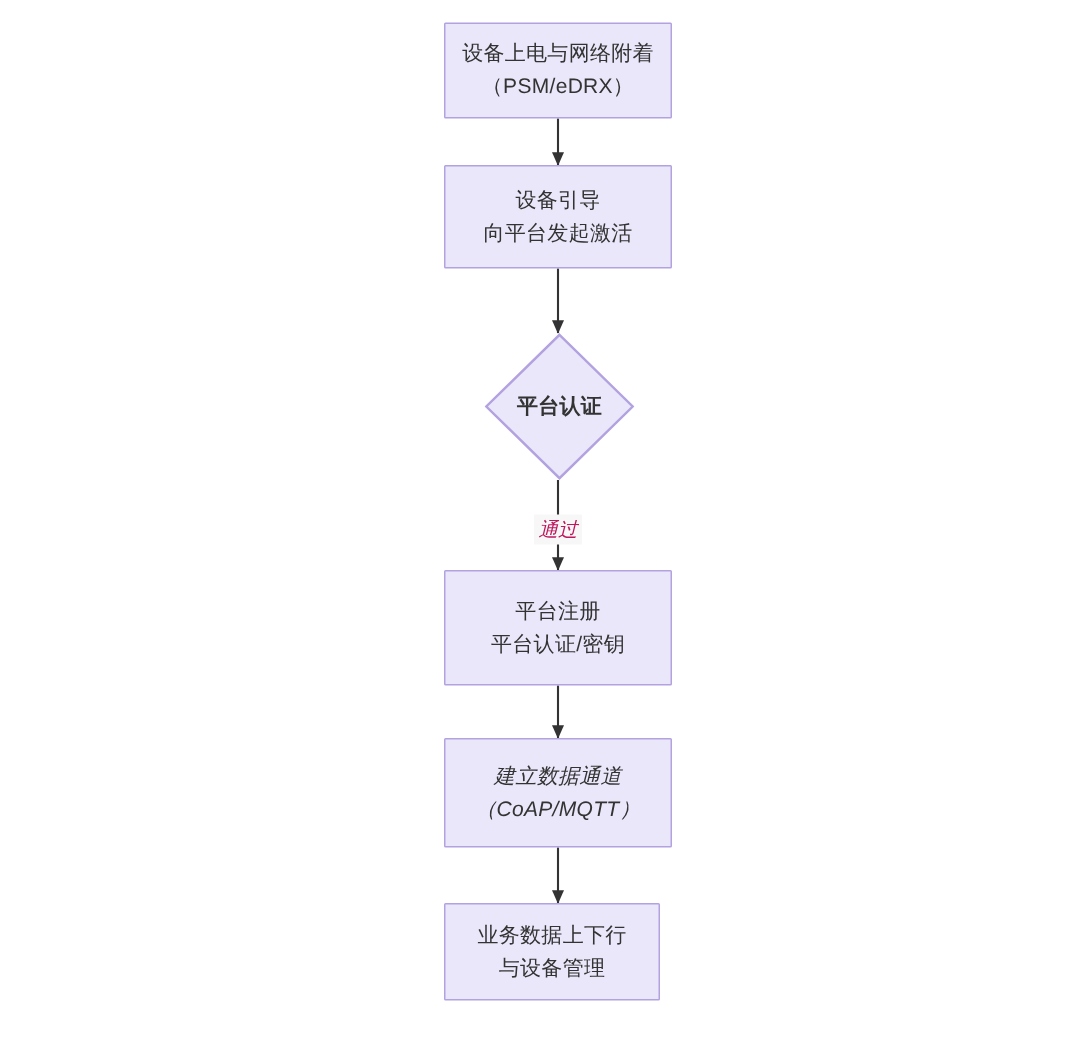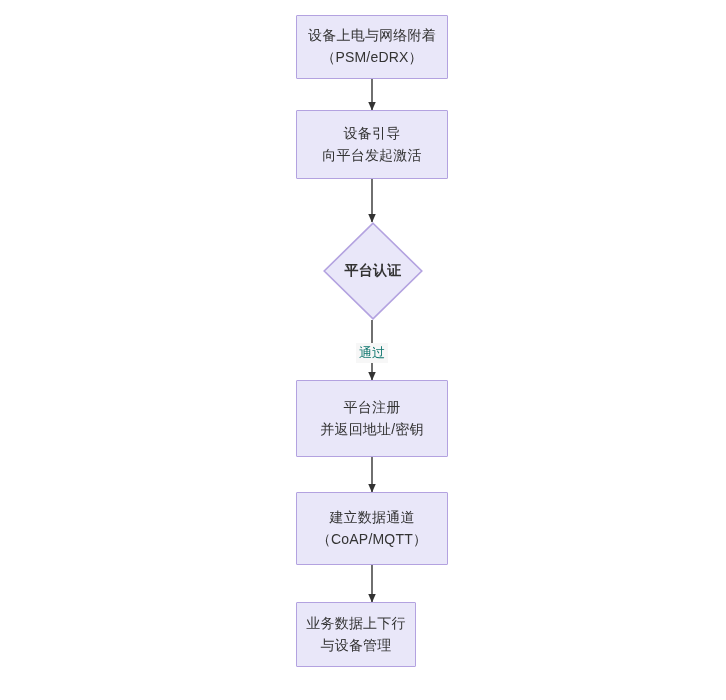--- a/index.html
+++ b/index.html
@@ -68,26 +68,27 @@
     height: 100%;
   }
   .node-decision .node-label {
     position: relative;
     z-index: 2;
   }
 
   .edge-label {
     position: absolute;
     background: #f7f7f7;
-    color: #0f766e;
+    color: #be185d;
     font-size: 13px;
     line-height: 1.2;
     padding: 2px 3px;
     white-space: nowrap;
     text-align: center;
+    font-style: italic;
   }
 </style>
 </head>
 <body>
 
 <div id="flow-canvas">
 
   <svg class="edge-layer" width="726" height="700" viewBox="0 0 726 700" xmlns="http://www.w3.org/2000/svg">
     <defs>
       <marker id="arrowhead" markerWidth="10" markerHeight="8" refX="8.5" refY="4" orient="auto" markerUnits="userSpaceOnUse">
@@ -122,26 +123,26 @@
     </svg>
     <span class="node-label">平台认证</span>
   </div>
 
   <div class="edge-label" style="left:356px; top:343px;">
     <span>通过</span>
   </div>
 
   <div class="node node-process" style="left:296px; top:380px; width:152px; height:77px;">
     <span class="node-label">平台注册
-并返回地址/密钥</span>
+平台认证/密钥</span>
   </div>
 
-  <div class="node node-process" style="left:296px; top:492px; width:152px; height:73px;">
+  <div class="node node-process" style="left:296px; top:492px; width:152px; height:73px;font-style:italic;">
     <span class="node-label">建立数据通道
 （CoAP/MQTT）</span>
   </div>
 
-  <div class="node node-process" style="left:296px; top:602px; width:120px; height:65px;">
+  <div class="node node-process" style="left:296px; top:602px; width:144px; height:65px;">
     <span class="node-label">业务数据上下行
 与设备管理</span>
   </div>
 
 </div>
 
 </body></html>

